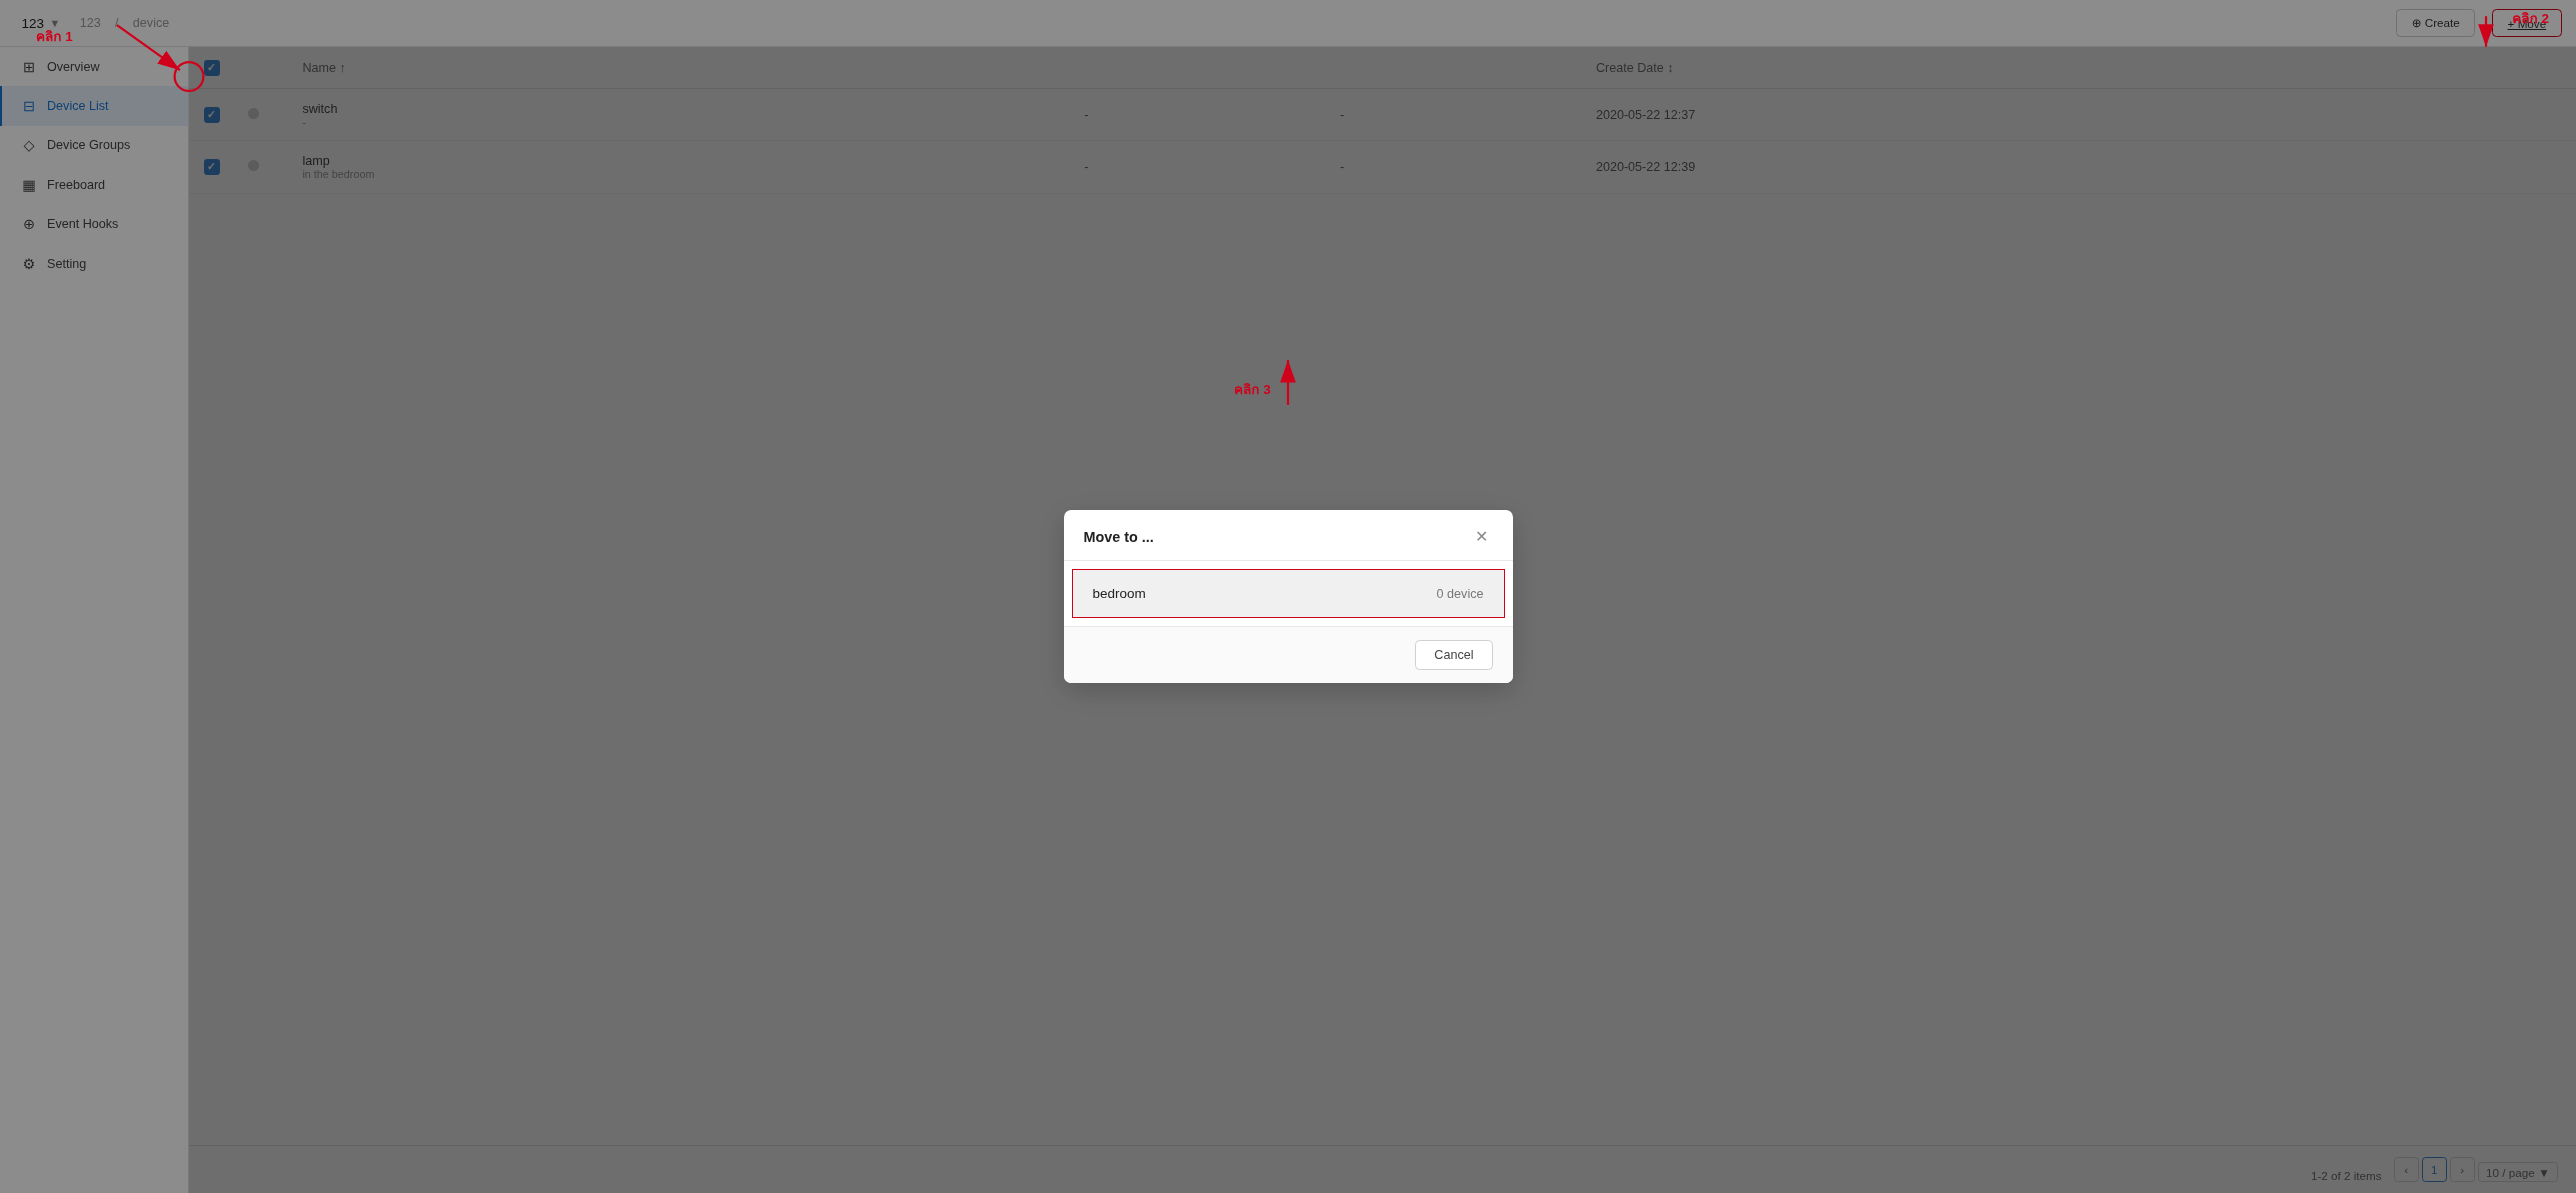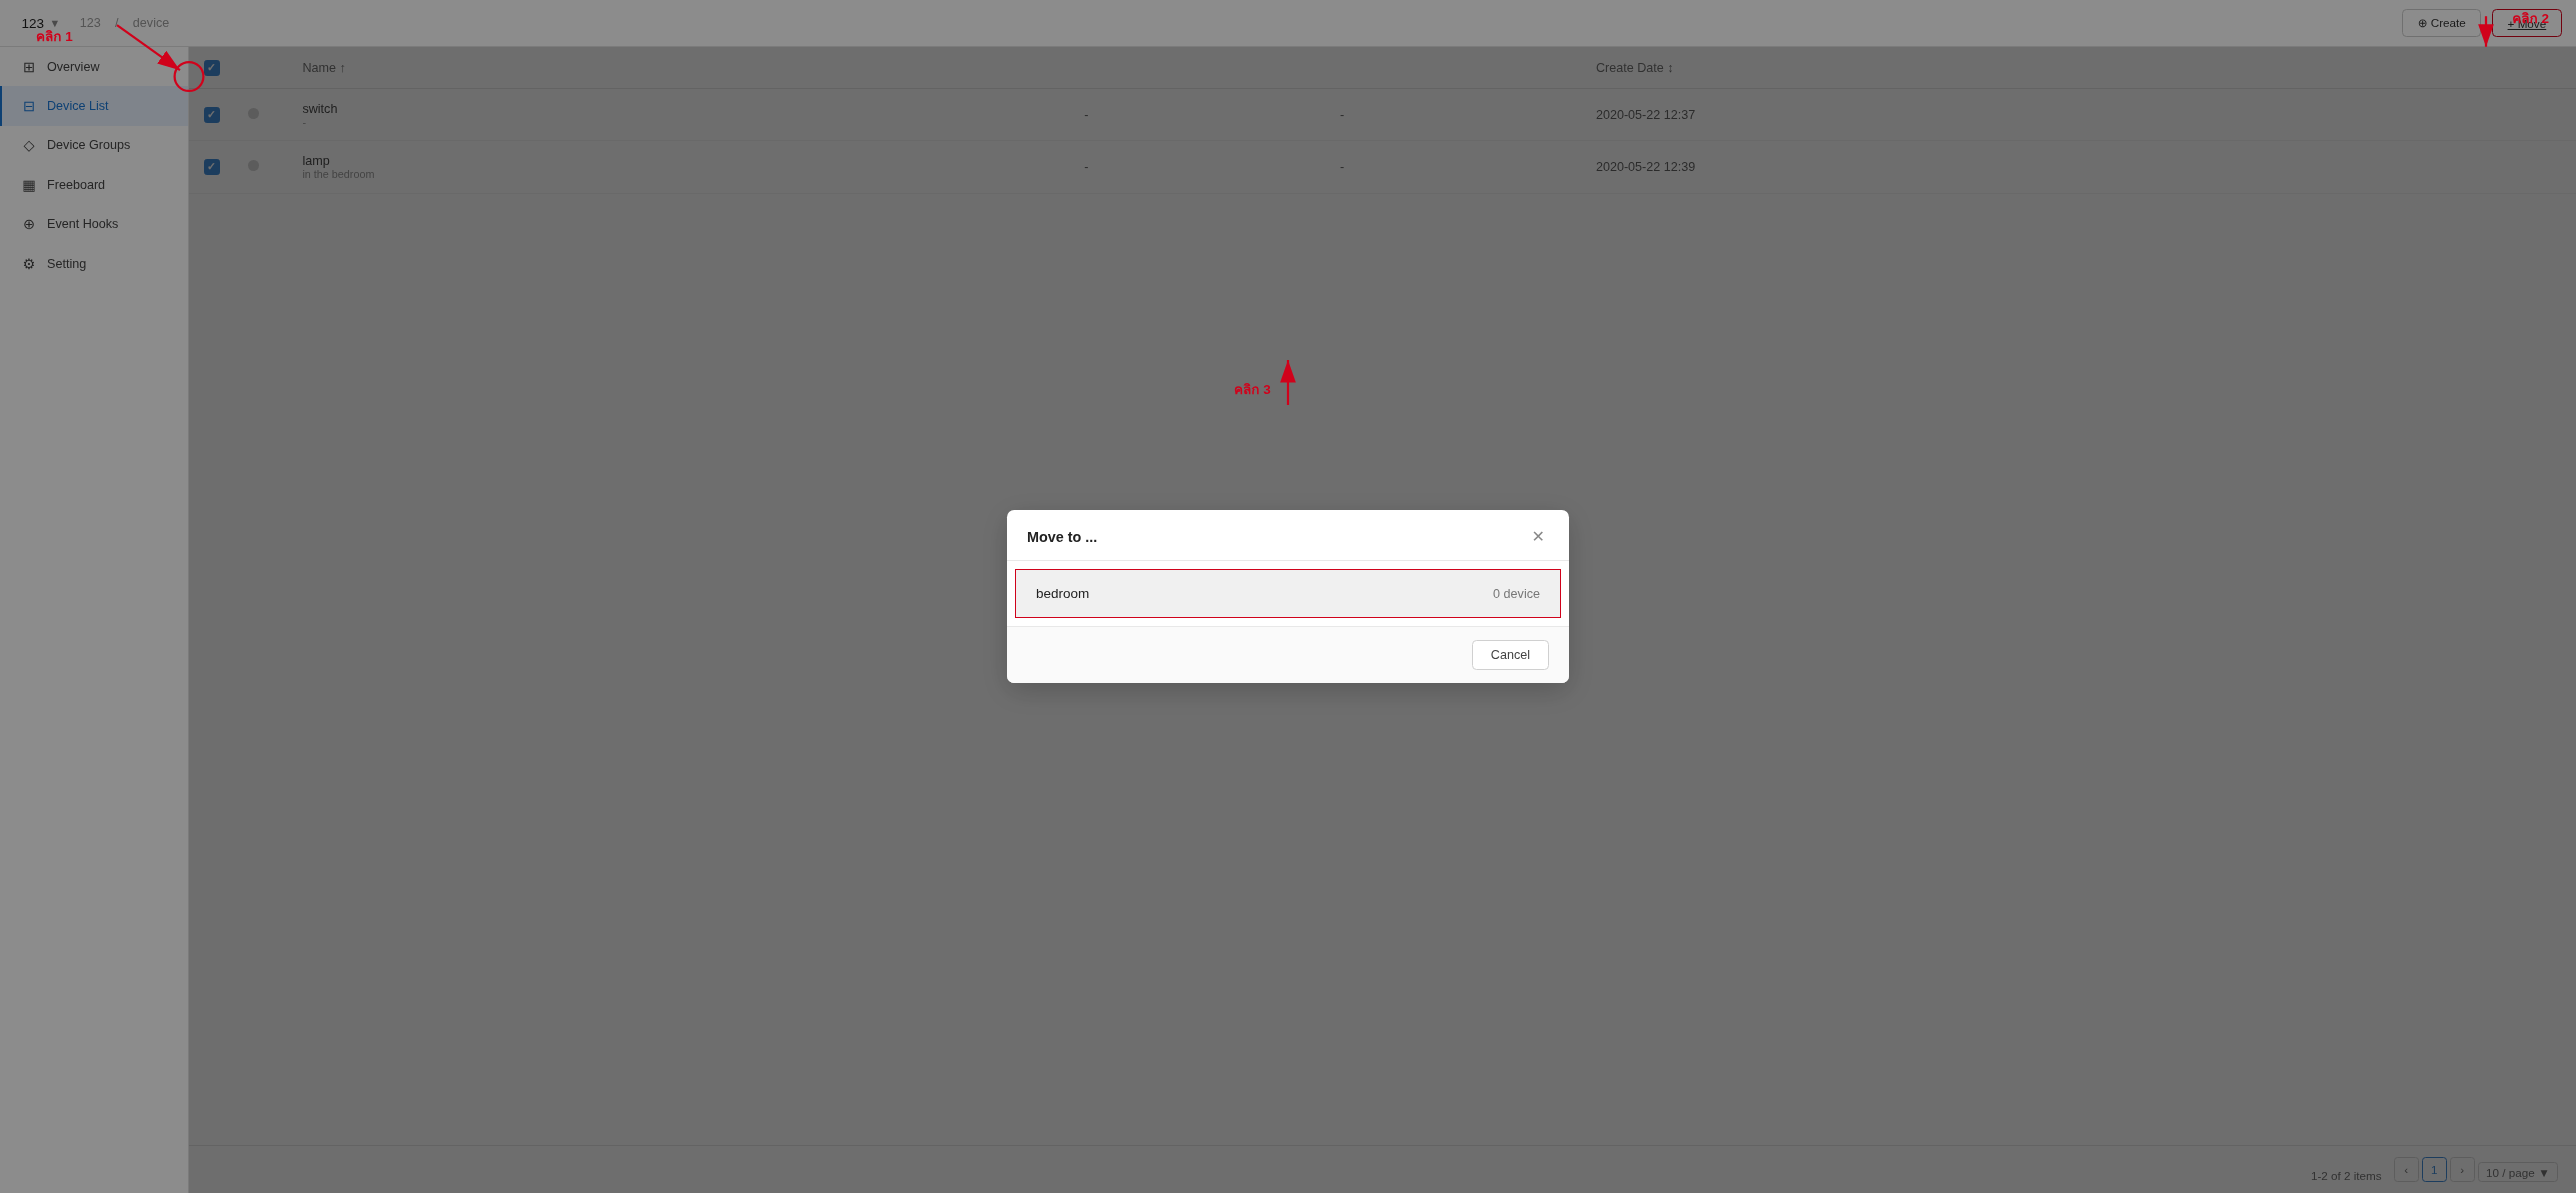--- a/index.html
+++ b/index.html
@@ -40,21 +40,21 @@
     }
     .header-breadcrumb {
       font-size: 12.6px;
       color: #555;
       margin-left: 7px;
     }
     .header-breadcrumb span { color: #999; margin: 0 5.4px; }
     .header-spacer { flex: 1; }
     .header-actions {
       display: flex;
-      gap: 11px;
+      gap: 17px;
     }
     .btn-create {
       display: flex;
       align-items: center;
       gap: 4.5px;
       padding: 6.3px 14.4px;
       border: 1.3px solid #ccc;
       border-radius: 4.5px;
       background: #fff;
       cursor: pointer;
@@ -240,21 +240,21 @@
       z-index: 100;
       display: flex;
       align-items: center;
       justify-content: center;
     }
 
     
     .modal {
       background: #fff;
       border-radius: 7.2px;
-      width: 562px;
+      width: 449px;
       box-shadow: 0 7.2px 29px rgba(0,0,0,0.2);
       overflow: hidden;
     }
     .modal-header {
       display: flex;
       align-items: center;
       justify-content: space-between;
       padding: 16px 20px 12.6px;
       border-bottom: 0.9px solid #e8e8e8;
     }

